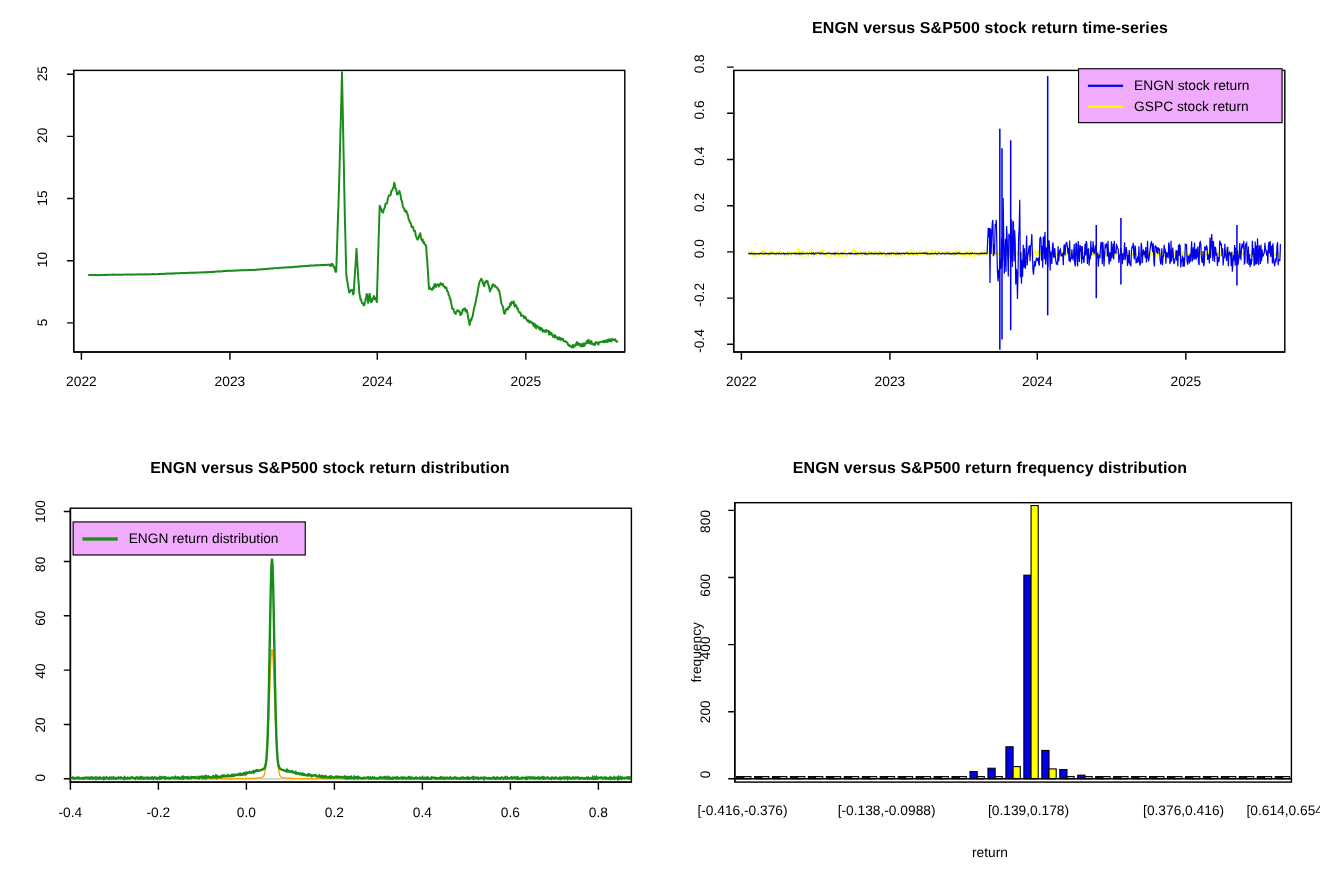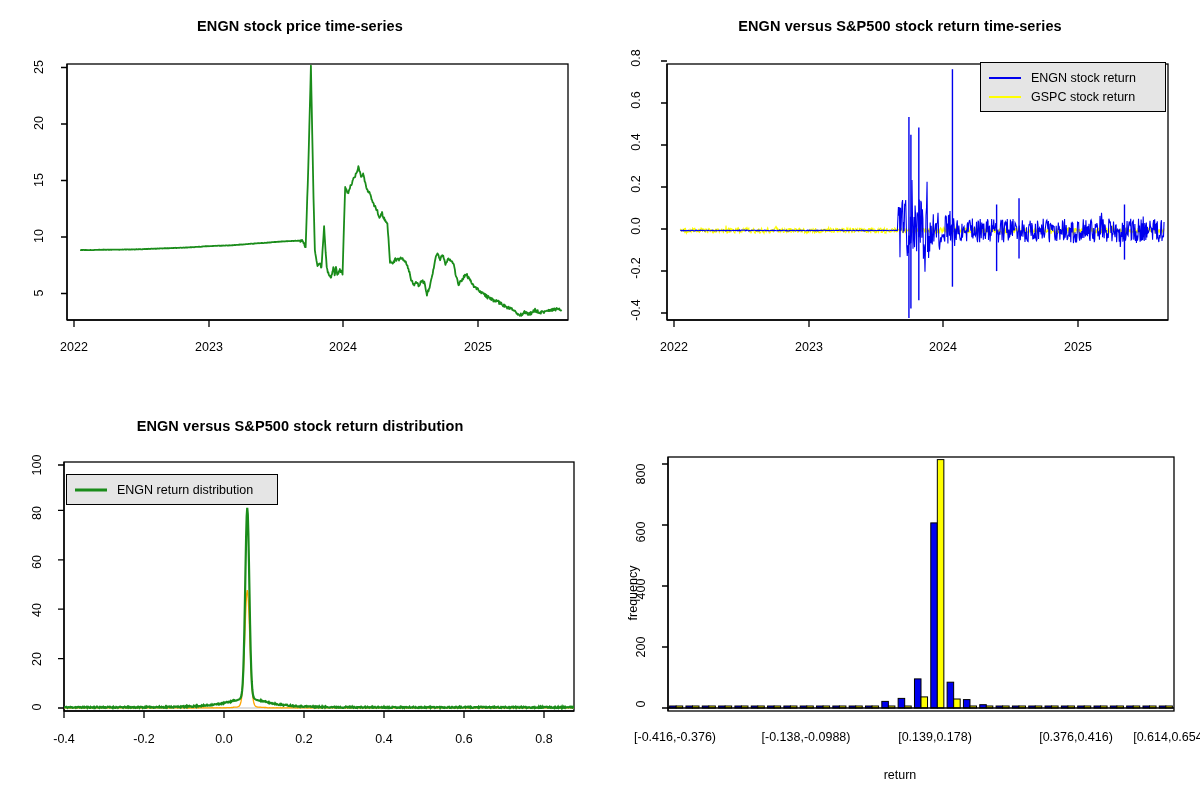--- a/index.html
+++ b/index.html
@@ -11,37 +11,36 @@
     font-family:"Liberation Sans",sans-serif;font-weight:bold;font-size:14.5px;
     letter-spacing:.1px;color:#000;
   }
   .plotbox{position:absolute;border:1.3px solid #000;box-sizing:border-box;background:transparent;overflow:hidden;}
   .axis-svg{position:absolute;left:0;top:0;width:600px;height:400px;pointer-events:none;}
   .tick-lbl{position:absolute;font-size:12.5px;font-family:"Liberation Sans",sans-serif;color:#000;white-space:nowrap;}
   .ytick-lbl{transform-origin:center center;transform:rotate(-90deg);}
   .axis-title{position:absolute;font-size:12.5px;font-family:"Liberation Sans",sans-serif;color:#000;white-space:nowrap;}
   .axis-title.vert{transform-origin:center center;transform:rotate(-90deg);}
   .legend{
-    position:absolute;border:1.2px solid #000;background:#e5e5e5;
+    position:absolute;border:1.2px solid #000;background:#f0abfc;
     padding:5px 9px 5px 7px;box-sizing:border-box;
   }
   .legend-row{display:flex;align-items:center;height:19px;}
   .legend-key{width:34px;height:14px;position:relative;margin-right:9px;flex:0 0 34px;}
   .legend-key .lk-line{position:absolute;left:1px;right:1px;top:50%;transform:translateY(-50%);}
   .legend-key .lk-box{position:absolute;left:9px;top:1px;width:12px;height:12px;border:1px solid #000;box-sizing:border-box;}
   .legend-txt{font-size:12.5px;font-family:"Liberation Sans",sans-serif;color:#000;white-space:nowrap;}
   svg{display:block;}
 </style>
 </head>
 <body>
 
 <div id="root">
 
   <div class="panel" style="left:0;top:0;">
-    <div class="panel-title">ENGN stock price time-series</div>
 
     <div class="tick-lbl ytick-lbl" style="left:26px;top:286px;width:26px;text-align:center;">5</div>
     <div class="tick-lbl ytick-lbl" style="left:26px;top:229px;width:26px;text-align:center;">10</div>
     <div class="tick-lbl ytick-lbl" style="left:26px;top:173px;width:26px;text-align:center;">15</div>
     <div class="tick-lbl ytick-lbl" style="left:26px;top:116px;width:26px;text-align:center;">20</div>
     <div class="tick-lbl ytick-lbl" style="left:26px;top:60px;width:26px;text-align:center;">25</div>
 
     <div class="tick-lbl" style="left:52px;top:340px;width:44px;text-align:center;">2022</div>
     <div class="tick-lbl" style="left:187px;top:340px;width:44px;text-align:center;">2023</div>
     <div class="tick-lbl" style="left:321px;top:340px;width:44px;text-align:center;">2024</div>
@@ -161,20 +160,21 @@
       <div class="legend-row">
         <span class="legend-key">
           <span class="lk-line" style="border-top:3px solid #1a8c1a;"></span>
         </span>
         <span class="legend-txt">ENGN return distribution</span>
       </div>
     </div>
   </div>
 
   <div class="panel" style="left:600px;top:400px;">
+    <div class="panel-title">ENGN versus S&amp;P500 return frequency distribution</div>
 
     <div class="tick-lbl ytick-lbl" style="left:28px;top:297px;width:26px;text-align:center;">0</div>
     <div class="tick-lbl ytick-lbl" style="left:24px;top:240px;width:34px;text-align:center;">200</div>
     <div class="tick-lbl ytick-lbl" style="left:24px;top:182px;width:34px;text-align:center;">400</div>
     <div class="tick-lbl ytick-lbl" style="left:24px;top:125px;width:34px;text-align:center;">600</div>
     <div class="tick-lbl ytick-lbl" style="left:24px;top:67px;width:34px;text-align:center;">800</div>
 
     <div class="axis-title vert" style="left:-12px;top:186px;width:90px;text-align:center;">frequency</div>
 
     <div class="tick-lbl" style="left:16px;top:330px;width:118px;text-align:center;">[-0.416,-0.376)</div>

